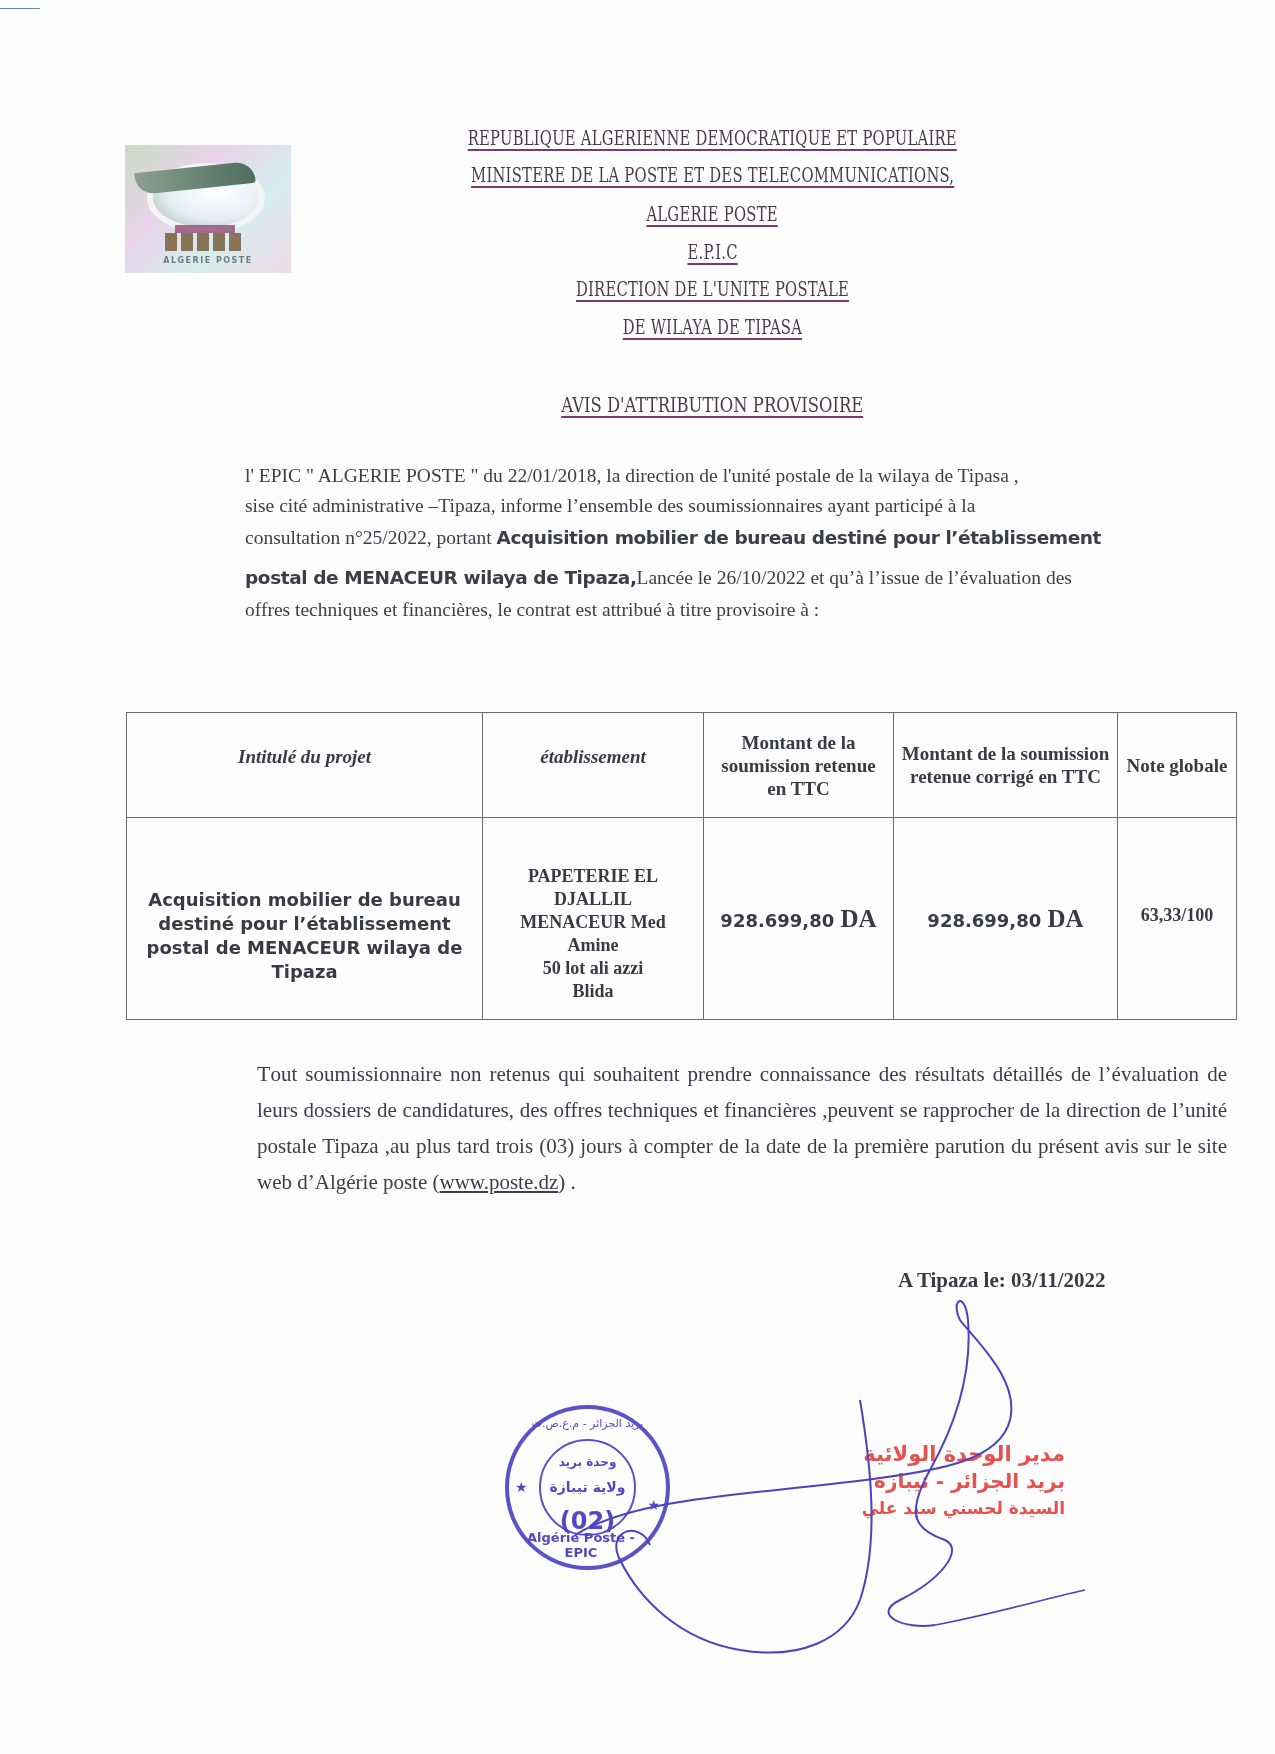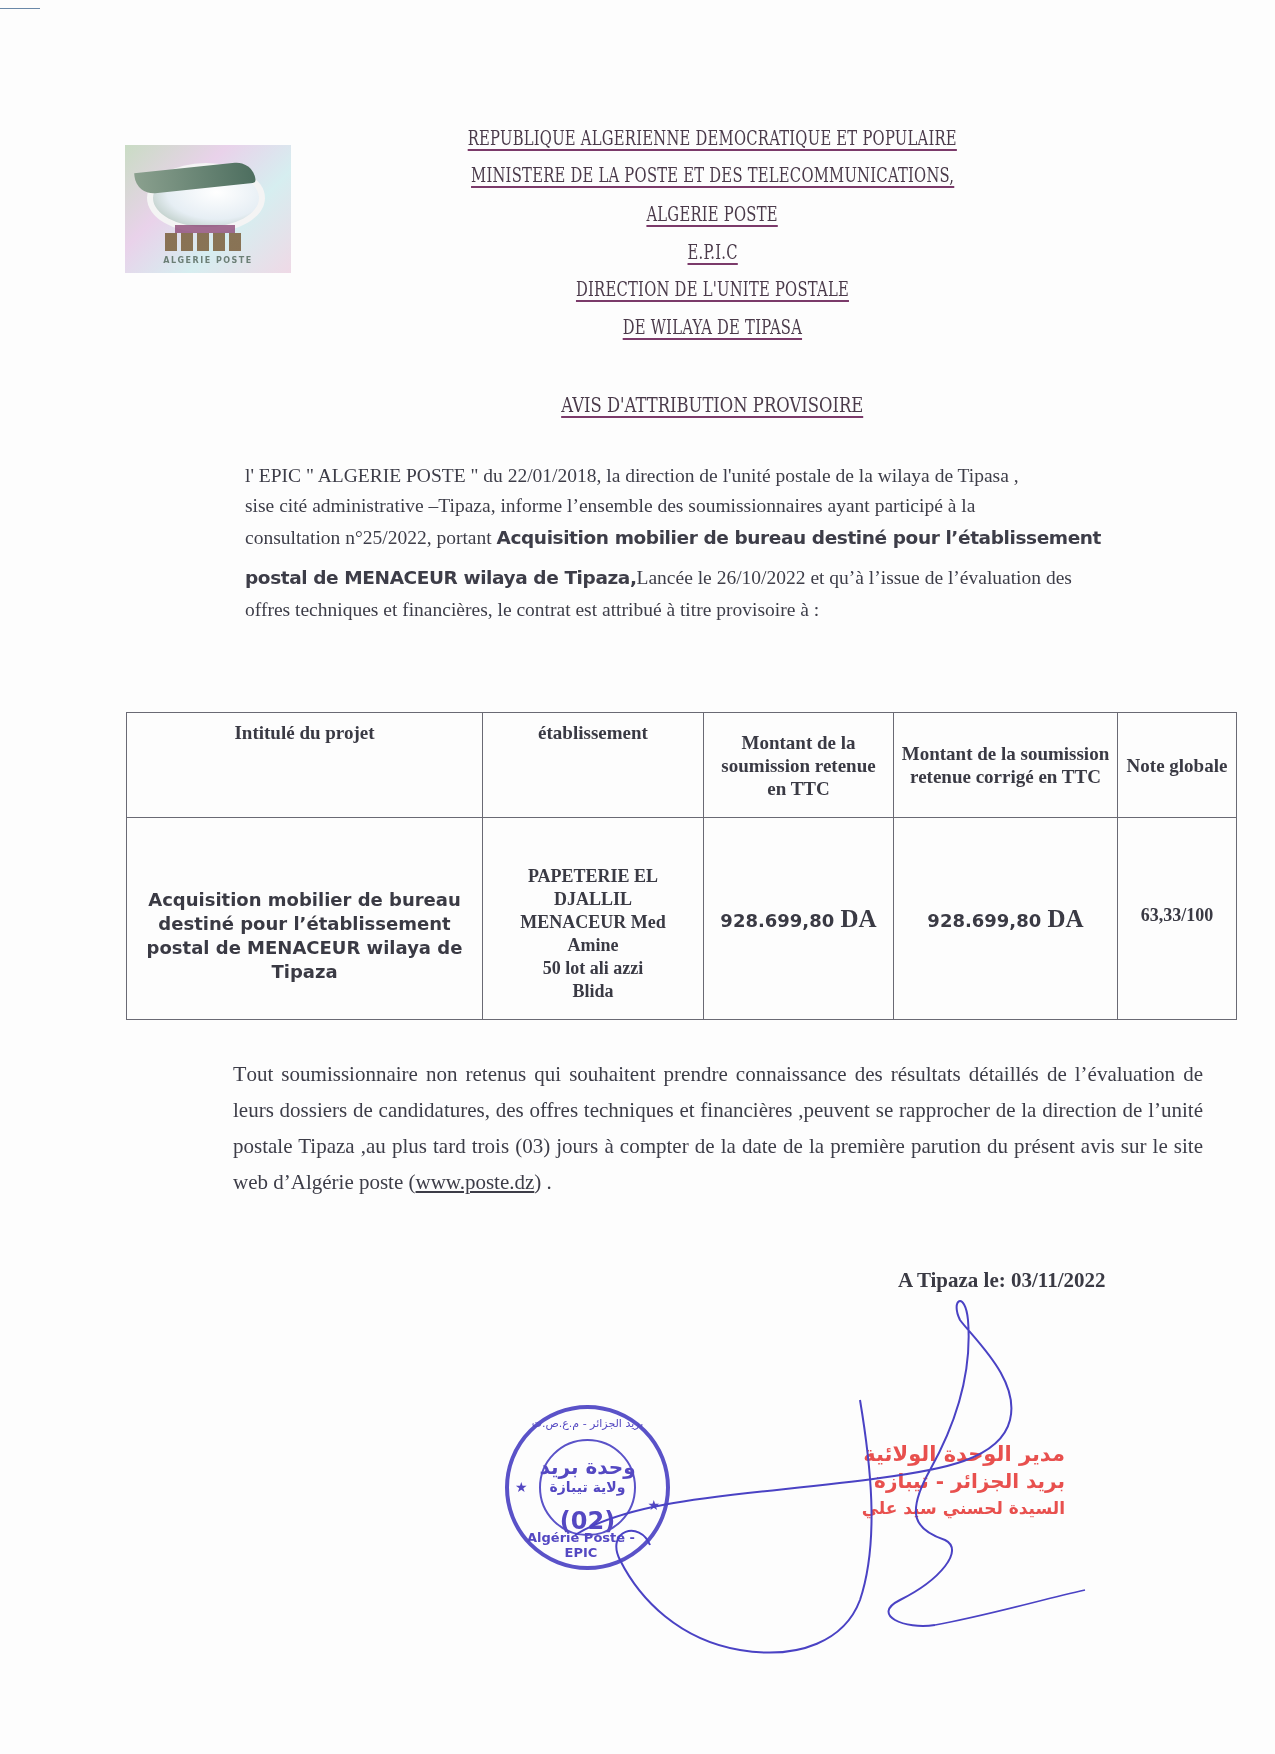--- a/index.html
+++ b/index.html
@@ -76,30 +76,30 @@
 
     table.award {
       position: absolute; left: 126px; top: 712px; width: 1110px; height: 308px;
       border-collapse: collapse; table-layout: fixed;
     }
     table.award th, table.award td {
       border: 1.5px solid #6a6a74; text-align: center; vertical-align: middle;
       color: #3a3a44;
     }
     table.award th { font-weight: bold; font-size: 19px; line-height: 23px; height: 105px; padding: 0 6px; }
-    table.award th.th-left { vertical-align: top; padding-top: 8px; }
+    table.award th.th-left { vertical-align: top; padding-top: 32px; font-style: italic; }
     table.award td { font-size: 18px; }
     td.project-cell { font-family: "DejaVu Sans", sans-serif; font-weight: bold; font-size: 18.5px; line-height: 24px; padding-top: 4px; vertical-align: top; padding-top: 34px; }
     td.supplier-cell { font-weight: bold; font-size: 18.5px; line-height: 23px; vertical-align: top; padding-top: 30px; }
     td.amount-cell { font-family: "DejaVu Sans", sans-serif; font-weight: bold; font-size: 18.5px; }
     td.amount-cell .cur { font-family: "Liberation Serif", serif; font-size: 25px; }
     td.score-cell { font-size: 19px; font-weight: bold; padding-bottom: 6px; }
 
     .para2 {
-      position: absolute; left: 233px; top: 1056px; width: 970px;
+      position: absolute; left: 257px; top: 1056px; width: 970px;
       font-size: 21px; line-height: 36px; text-align: justify; color: #3d3d48;
     }
     .para2 .link { text-decoration: underline; color: #3d3d48; }
 
     .date-line {
       position: absolute; left: 898px; top: 1268px; font-size: 21px; font-weight: bold; color: #3a3a44;
       white-space: nowrap;
     }
 
     .stamp {
@@ -111,21 +111,21 @@
       border: 2.5px solid #5a52c8; border-radius: 50%;
     }
     .stamp .num {
       position: absolute; left: 0; right: 0; top: 98px; text-align: center;
       font-family: "DejaVu Sans", sans-serif; font-weight: bold; font-size: 24px; color: #5448c2;
     }
     .stamp .ar1, .stamp .ar2 {
       position: absolute; left: 0; right: 0; text-align: center;
       font-family: "DejaVu Sans", sans-serif; font-weight: bold; color: #5448c2;
     }
-    .stamp .ar1 { top: 46px; font-size: 20px; }
+    .stamp .ar1 { top: 46px; font-size: 12px; }
     .stamp .ar2 { top: 70px; font-size: 14px; }
     .stamp .ring-bottom {
       position: absolute; left: 0; right: 13px; bottom: 6px; text-align: center;
       font-family: "DejaVu Sans", sans-serif; font-weight: bold; font-size: 13px; color: #5448c2;
     }
     .stamp .ring-top {
       position: absolute; left: 0; right: 0; top: 8px; text-align: center;
       font-family: "DejaVu Sans", sans-serif; font-size: 11px; color: #5448c2;
     }
     .stamp .star { position: absolute; font-size: 14px; color: #5448c2; }

